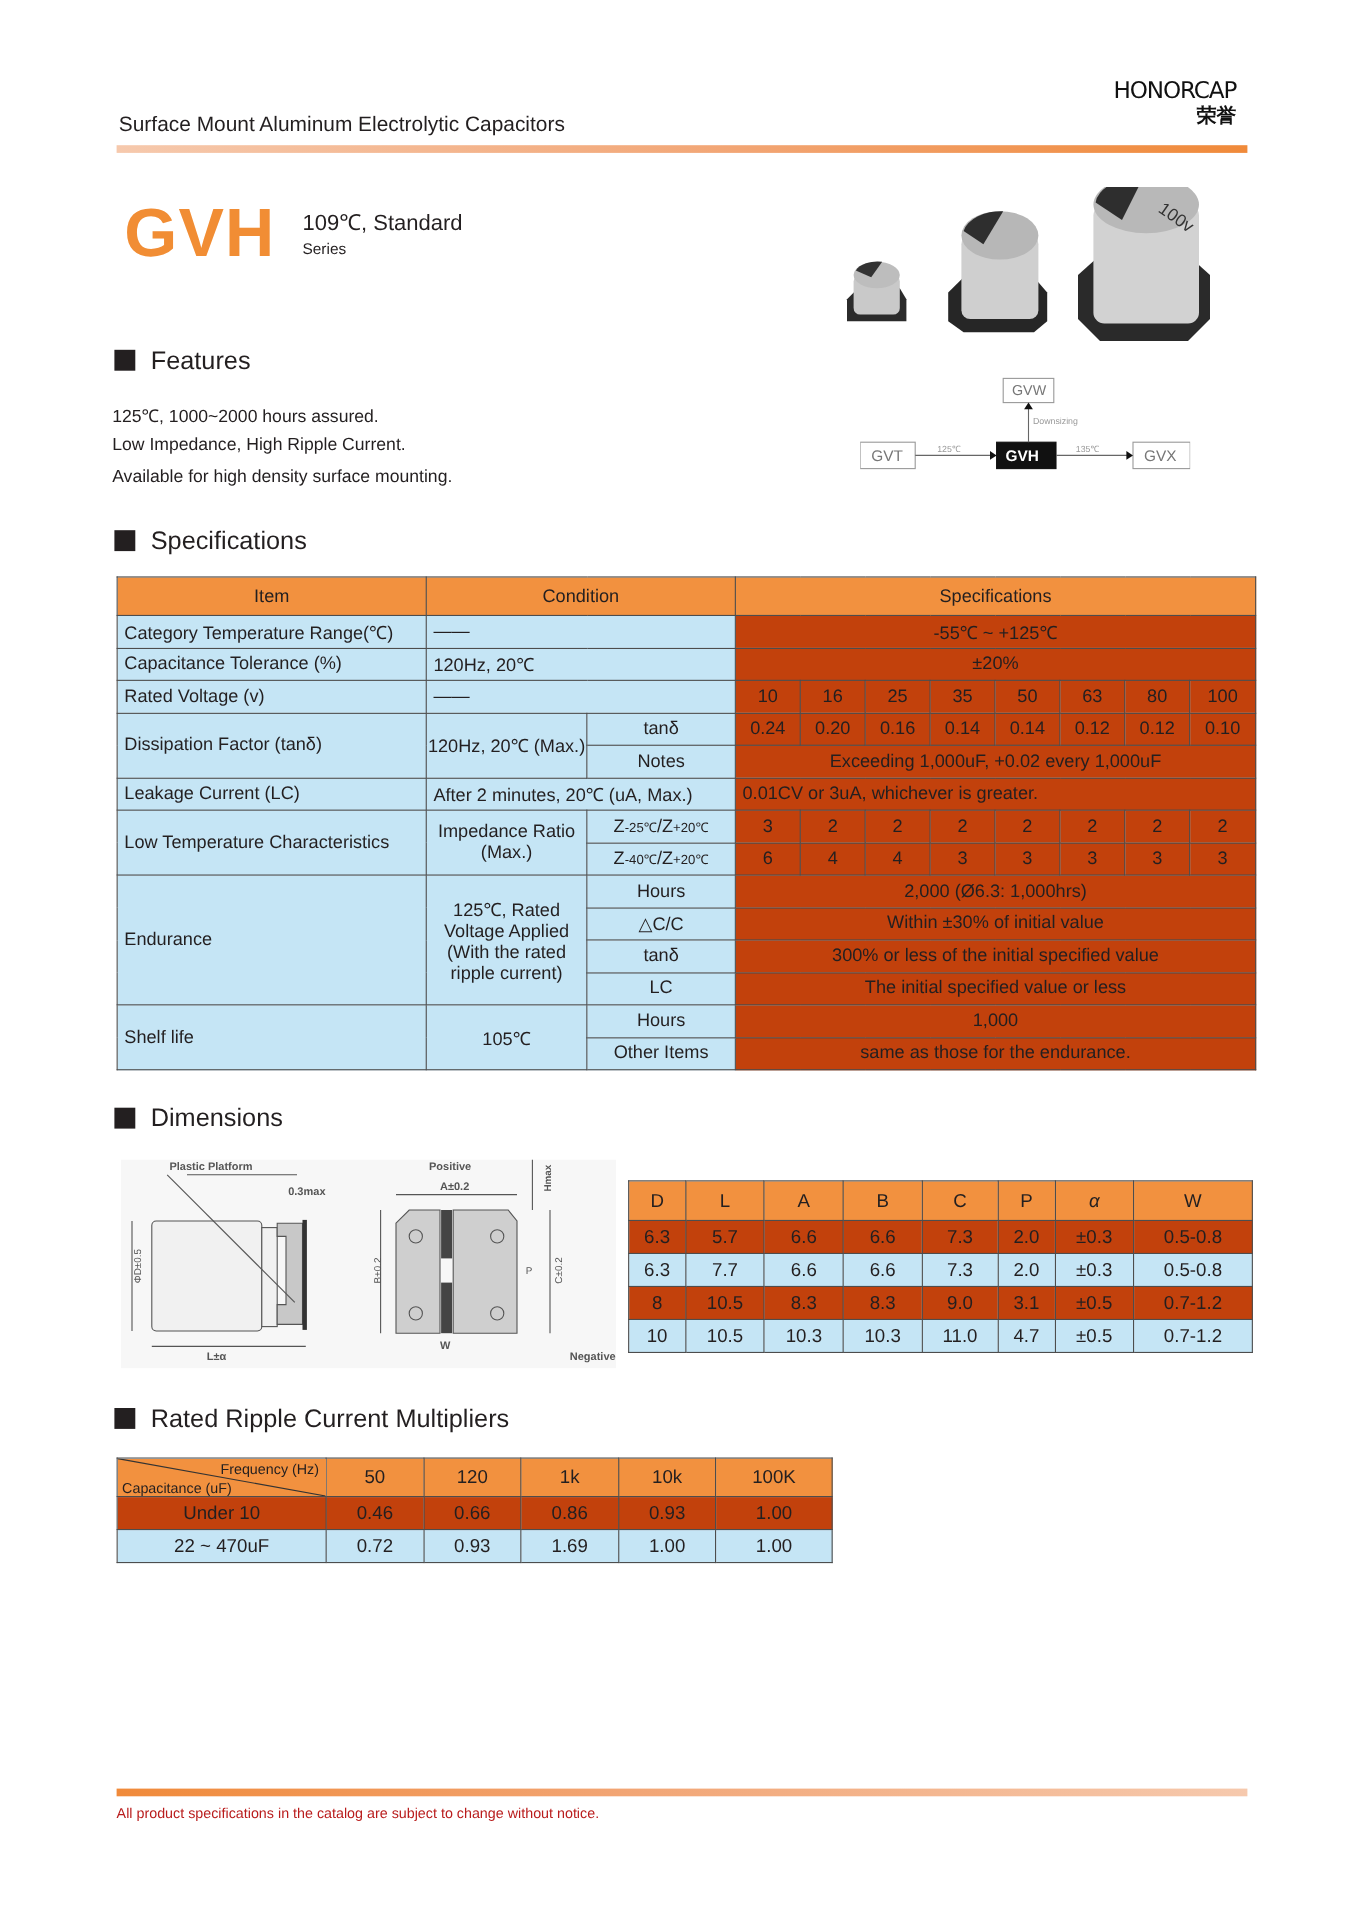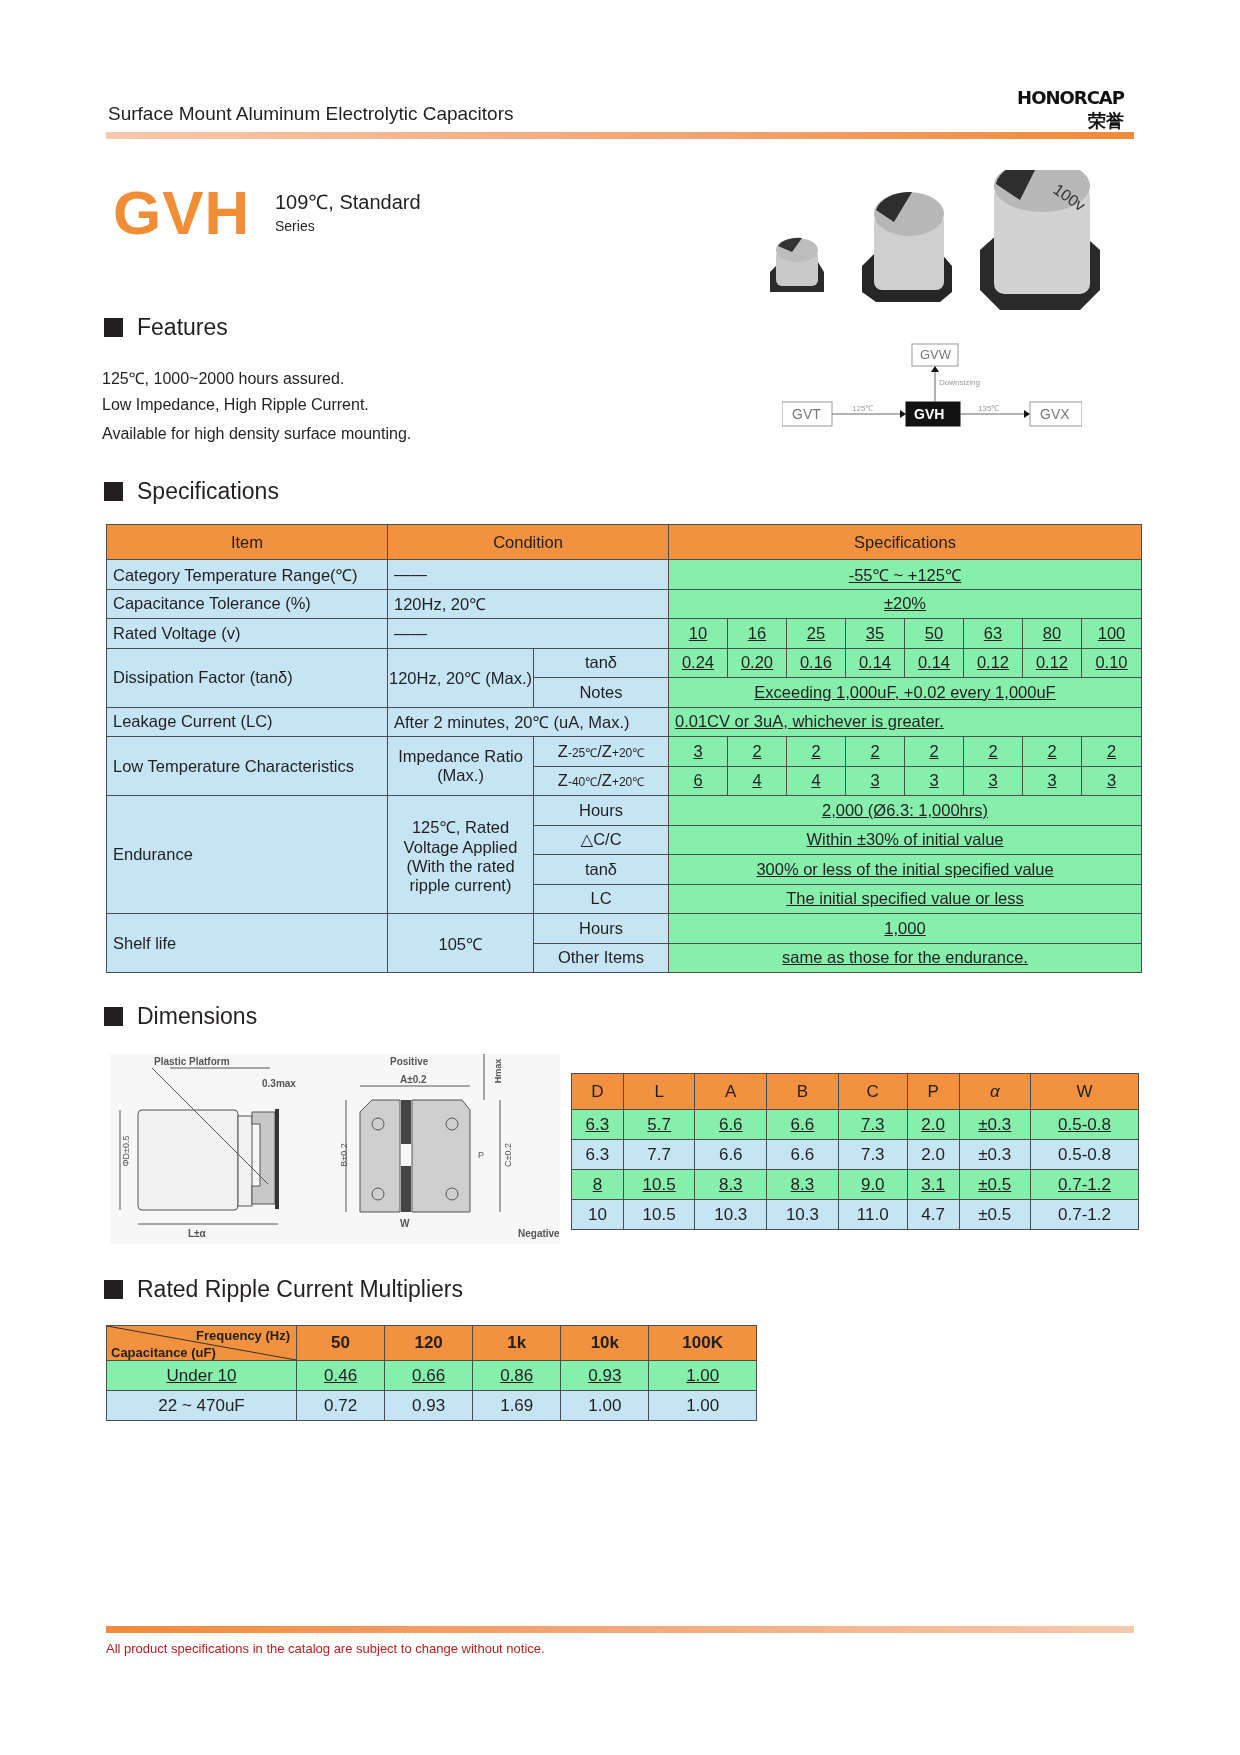--- a/index.html
+++ b/index.html
@@ -1,20 +1,20 @@
 <!DOCTYPE html>
 <html><head>
 <meta charset="utf-8">
 <style>
   html, body { margin:0; padding:0; background:#ffffff; }
   body { width:1240px; height:1755px; position:relative; font-family:"Liberation Sans", sans-serif; color:#231f20; overflow:hidden; }
   .abs { position:absolute; }
   .header-title { left:108px; top:103px; font-size:19px; }
   .logo { left:968px; top:70px; width:156px; text-align:right; }
-  .logo-en { font-family:"DejaVu Sans", sans-serif; font-weight:bold; font-size:18px; letter-spacing:-1px; color:#111; line-height:24px;margin-top:16px; }
+  .logo-en { font-family:"DejaVu Sans", sans-serif; font-weight:normal; font-size:21px; letter-spacing:-1px; color:#111; line-height:24px; }
   .logo-cn { font-size:18px; font-weight:bold; line-height:22px; color:#111; }
   .bar-top { left:106px; top:132px; width:1028px; height:7px; background:linear-gradient(to right, #f6c9ad, #f2a574 55%, #f08a3a); }
   .bar-bottom { left:106px; top:1626px; width:1028px; height:7px; background:linear-gradient(to right, #f08a3a, #f2a574 45%, #f6c9ad); }
   .footer-note { left:106px; top:1641px; font-size:13px; color:#b91c1c; }
 
   .series-big { left:113px; top:182px; font-size:62px; font-weight:bold; color:#f18d34; letter-spacing:1px; line-height:62px; }
   .series-sub { left:275px; top:188px; font-size:20px; }
   .series-lbl { left:275px; top:218px; font-size:14px; }
 
   .sec-head { font-size:23px; display:flex; align-items:center; }
@@ -27,32 +27,32 @@
   .feat { left:102px; font-size:16px; }
 
   .photo-box { left:762px; top:170px; width:340px; height:148px; }
   .diagram { left:782px; top:340px; width:300px; height:100px; }
 
   table { border-collapse:collapse; }
   .spec-table { left:106px; top:524px; width:1036px; font-size:16.5px; }
   .spec-table td, .spec-table th { border:1px solid #4d4d4d; padding:0; height:28.5px; text-align:center; }
   .spec-table th { background:#f2913f; font-weight:normal; height:34px; }
   .c-blue { background:#c5e5f5; }
-  .c-white { background:#86efac;text-decoration:underline; }
+  .c-white { background:#c2410c; }
   .left { text-align:left !important; padding-left:6px !important; }
   .small { font-size:12px; }
 
   .dim-img { left:110px; top:1054px; width:450px; height:190px; }
   .dim-table { left:571px; top:1073px; width:568px; font-size:17px; }
   .dim-table td, .dim-table th { border:1px solid #4d4d4d; height:29px; text-align:center; padding:0; }
   .dim-table th { background:#f2913f; font-weight:normal; height:35px; }
 
   .rip-table { left:106px; top:1325px; width:651px; font-size:17px; }
   .rip-table td, .rip-table th { border:1px solid #4d4d4d; height:29px; text-align:center; padding:0; }
-  .rip-table th { background:#f2913f; font-weight:bold; height:34px; }
+  .rip-table th { background:#f2913f; font-weight:normal; height:34px; }
   .diag-cell { position:relative; width:189px; }
   .diag-cell .f { position:absolute; right:6px; top:2px; font-size:13px; }
   .diag-cell .c { position:absolute; left:4px; bottom:0px; font-size:13px; }
 </style>
 </head>
 <body>
 
 <div class="abs header-title">Surface Mount Aluminum Electrolytic Capacitors</div>
 <div class="abs logo">
   <div class="logo-en">HONORCAP</div>

